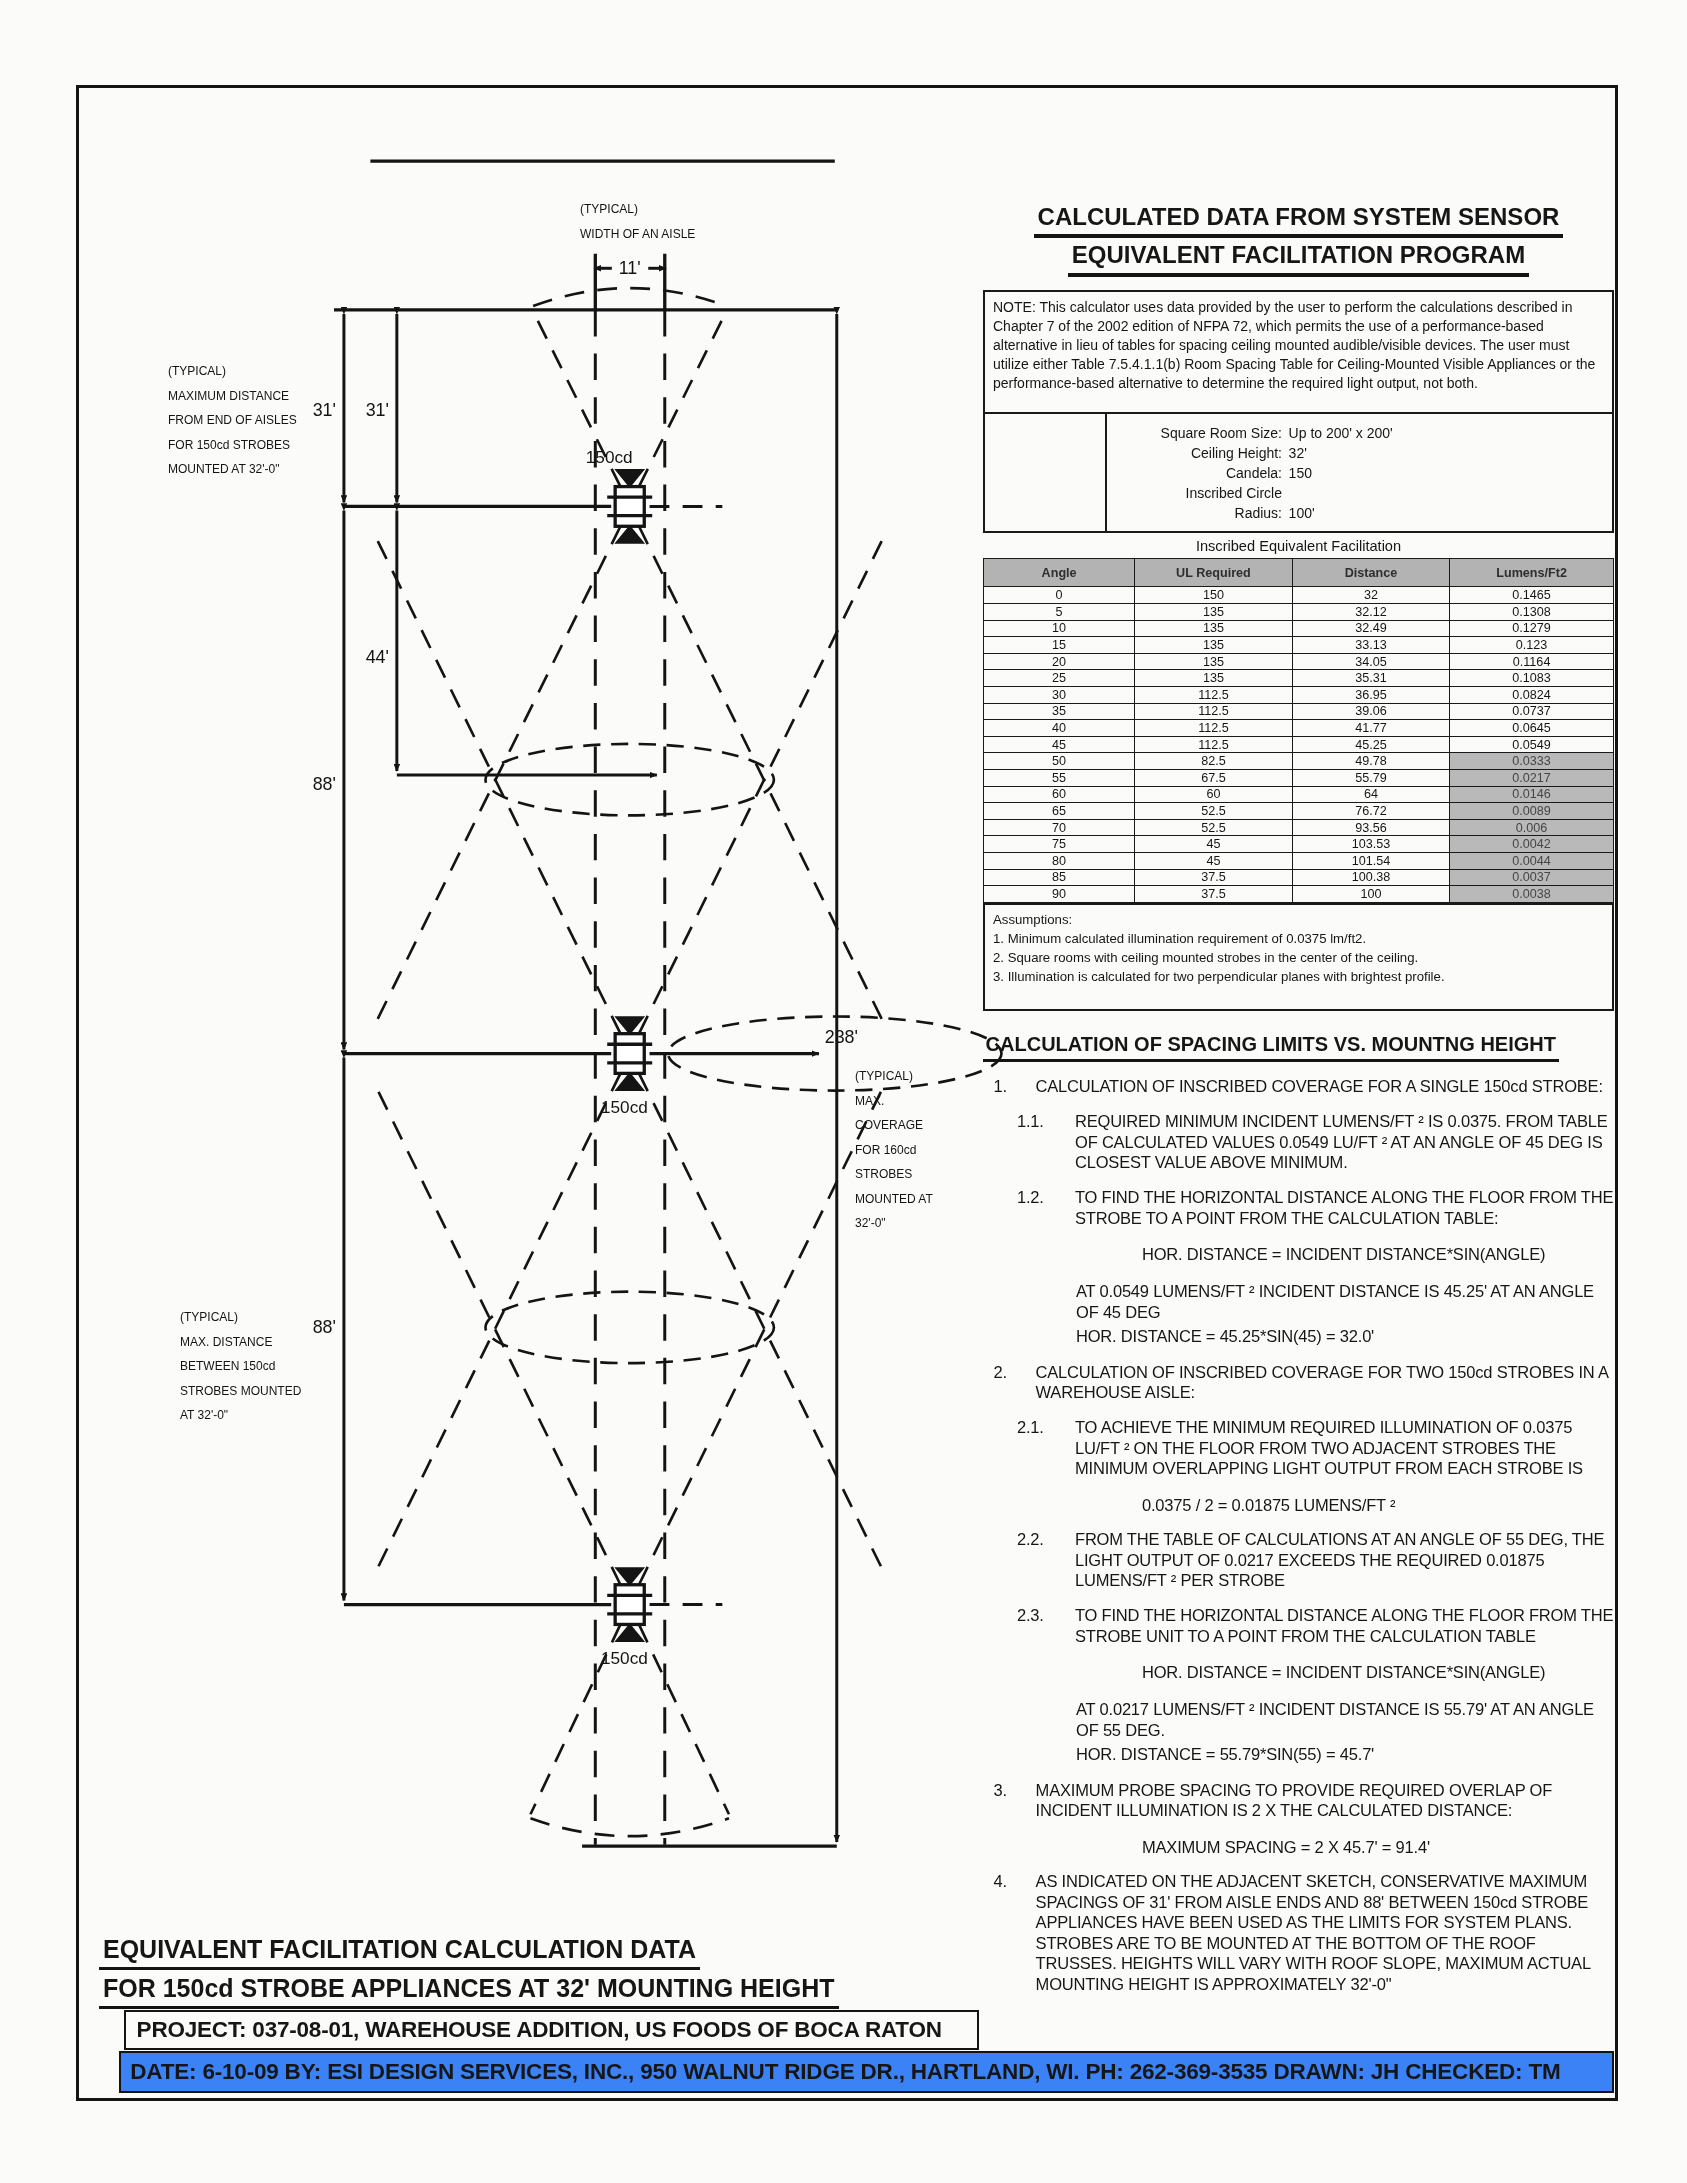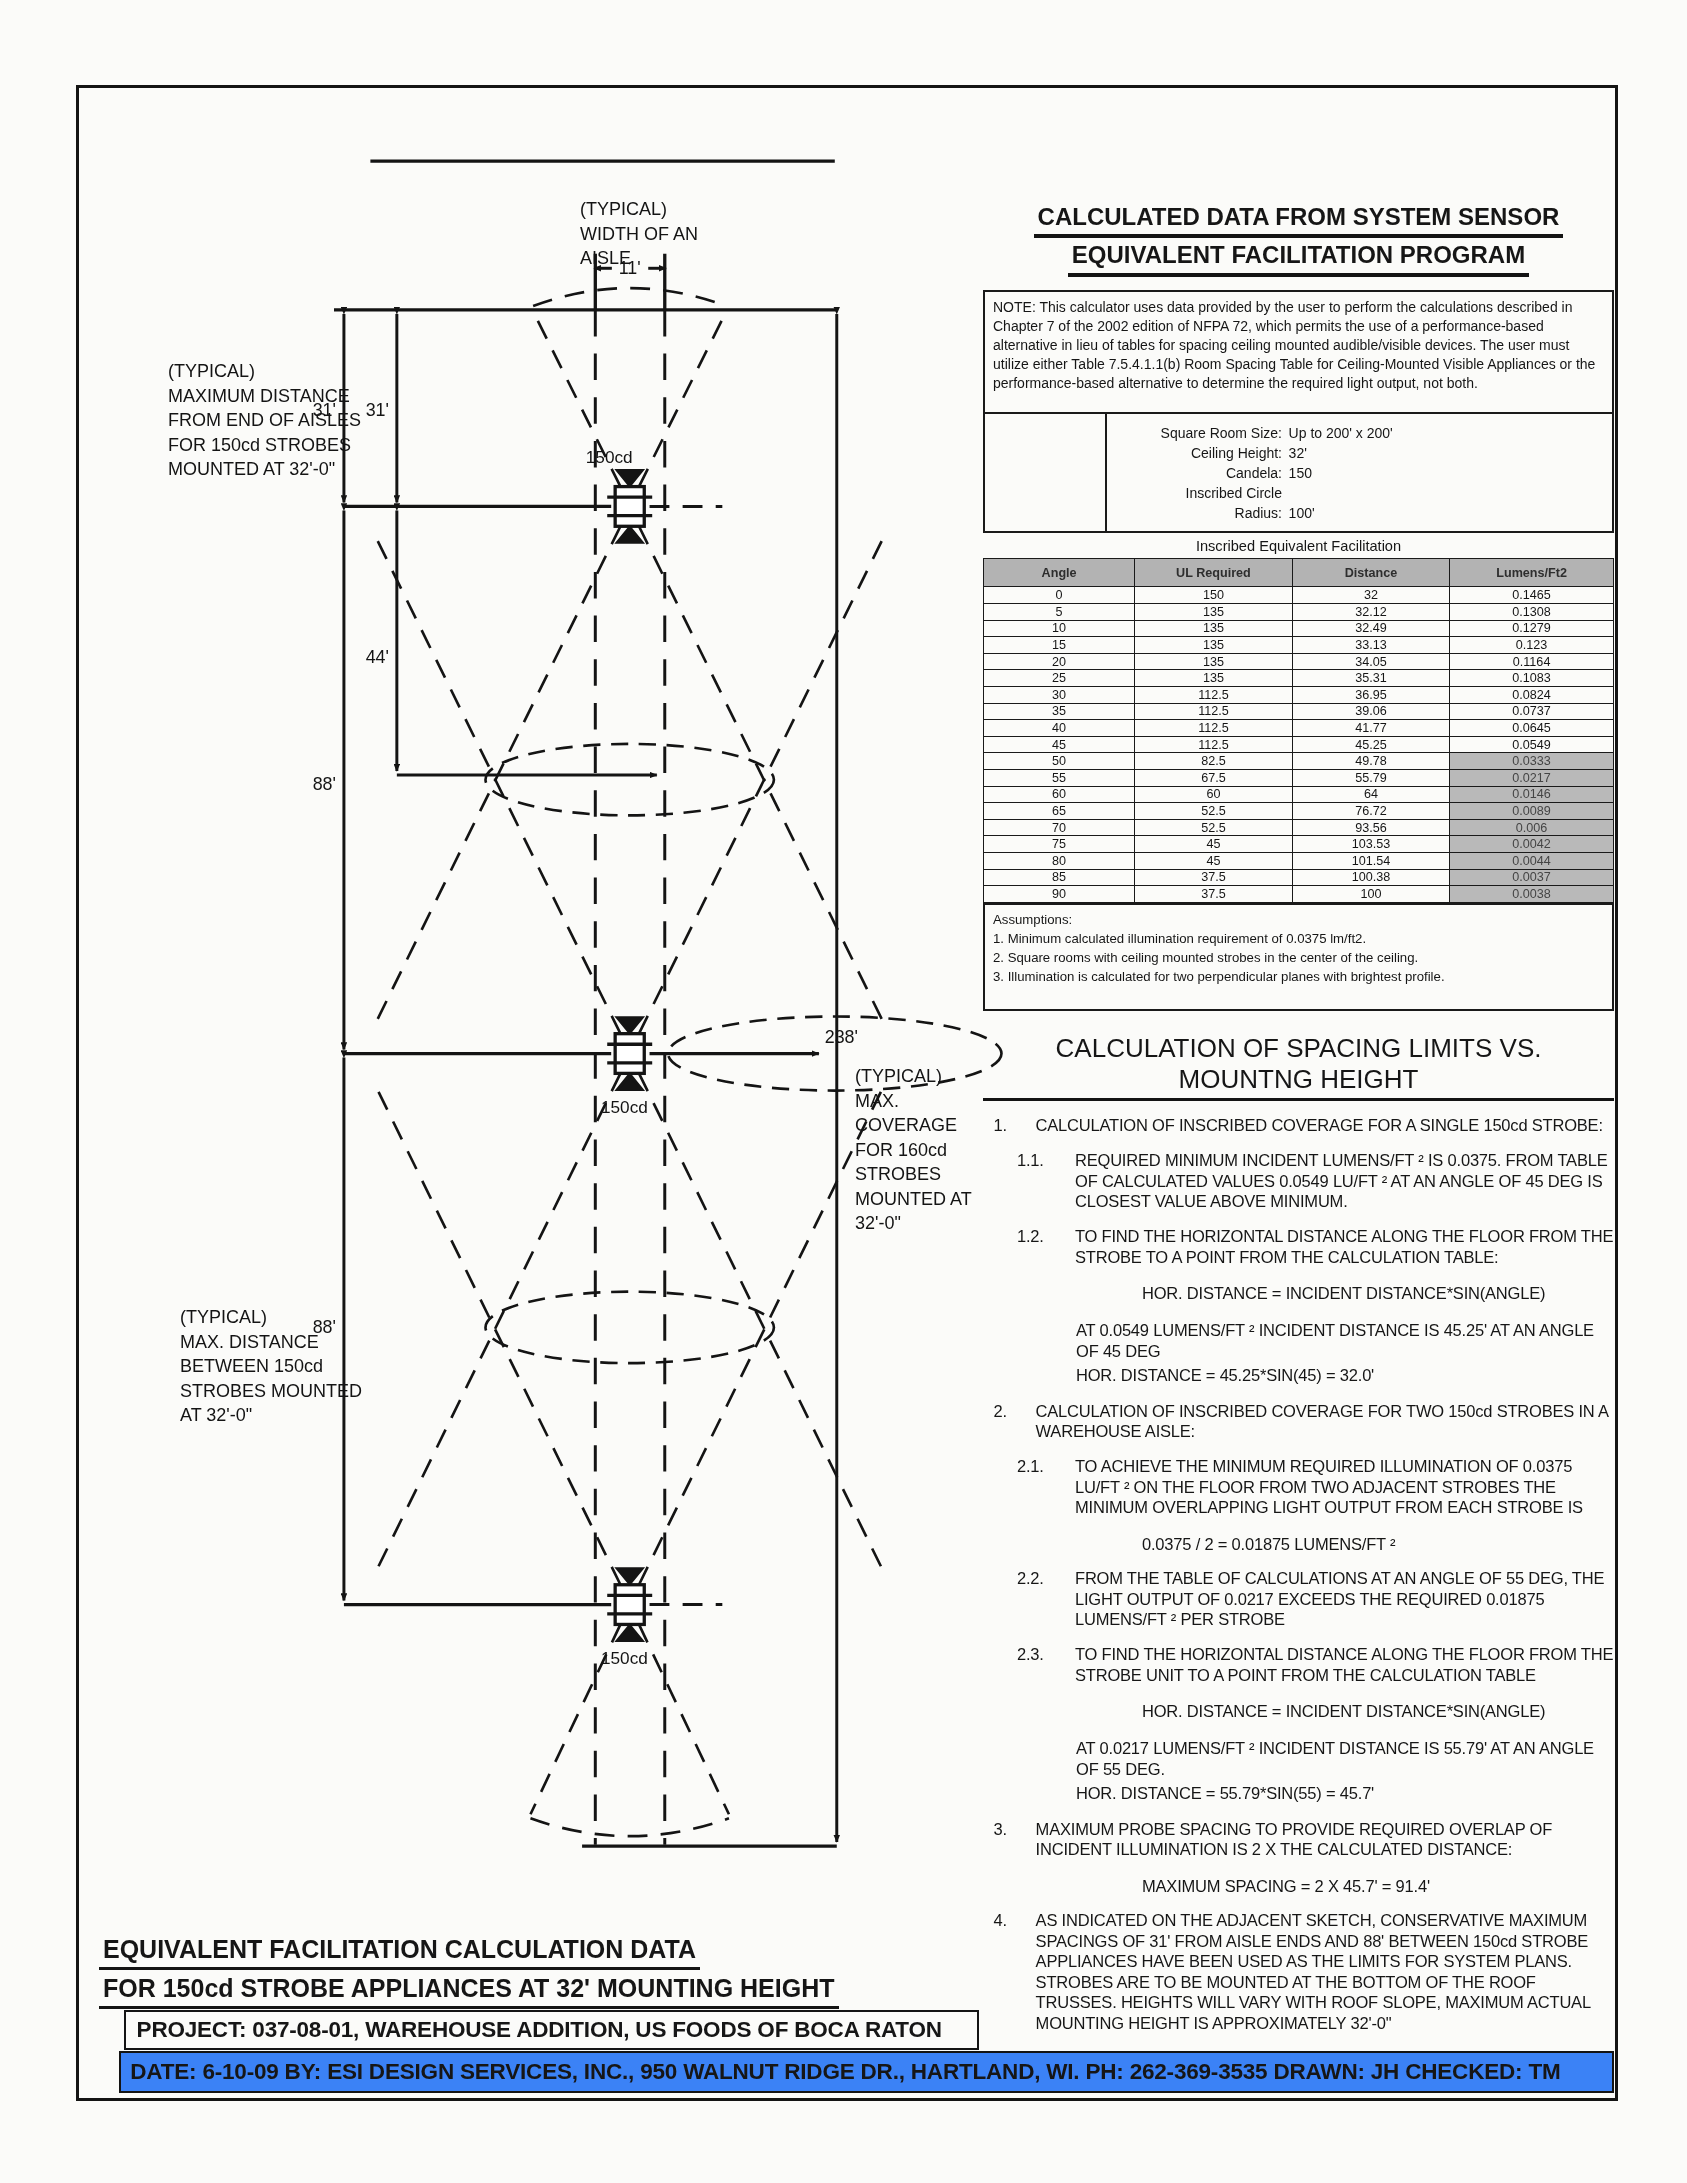--- a/index.html
+++ b/index.html
@@ -3,40 +3,40 @@
 <meta charset="utf-8">
 <style>
   html,body{margin:0;padding:0;background:#e8e8e4;}
   .sheet{
     position:relative;width:1687px;height:2183px;background:#fbfbf9;
     font-family:"Liberation Sans", sans-serif;color:#161616;overflow:hidden;
   }
   .frame{position:absolute;left:76px;top:85px;width:1536px;height:2010px;border:3.3px solid #141414;}
   
   .diagram-svg{position:absolute;left:76px;top:85px;pointer-events:none;}
-  .diag-label{position:absolute;font-size:18px;line-height:24.5px;letter-spacing:0px;color:#141414;}
+  .diag-label{position:absolute;font-size:12px;line-height:24.5px;letter-spacing:0px;color:#141414;}
   .lbl-aisle{left:580px;top:197px;width:172px;}
   .lbl-end{left:168px;top:359px;width:225px;}
   .lbl-coverage{left:855px;top:1064px;width:165px;}
   .lbl-between{left:180px;top:1305px;width:225px;}
   
   .rightcol{position:absolute;left:983px;top:200px;width:631px;}
   .rc-title{ text-align:center;font-weight:bold;font-size:24px;line-height:33px;}
   .rc-title span{border-bottom:4px solid #141414;padding:0 4px 1.3px 4px;display:inline-block;}
   .notebox{border:2px solid #1a1a1a;margin-top:13.2px;padding:6.6px 9.3px 18.5px 8px;font-size:14px;line-height:19px;}
   .paramsbox{border:2px solid #1a1a1a;border-top:none;position:relative;padding:9.3px 6.6px 8px 132px;font-size:14px;line-height:20px;}
   .paramsbox .divider{position:absolute;left:120px;top:0;bottom:0;border-left:2px solid #1a1a1a;}
   .param-row .p-label{display:inline-block;width:165px;text-align:right;margin-right:6.6px;}
   .tbl-title{text-align:center;font-size:14.6px;margin:5.3px 0 4px 0;}
   table.datatable{border-collapse:collapse;width:100%;font-size:12.6px;}
   table.datatable th{background:#b3b3b3;border:1.3px solid #1a1a1a;height:25px;font-size:12.6px;color:#2e2e2e;}
   table.datatable td{border:1.3px solid #1a1a1a;text-align:center;height:15.6px;padding:0;}
   td.shaded{background:#b9b9b9;color:#454545;margin-top:24px;}
   .assumpbox{border:2px solid #1a1a1a;padding:5.3px 8px 22.5px 8px;font-size:13.2px;line-height:19px;margin-top:0;}
-  .calc-heading{text-align:center;font-weight:normal;font-size:26px;margin-top:22.5px;}
+  .calc-heading{font-weight:bold;font-size:20px;margin-top:22.5px;}
   .calc-heading span{border-bottom:3.3px solid #141414;padding:0 2.6px 2.6px 2.6px;display:inline-block;}
   .item{display:flex;margin-top:14.6px;font-size:16.5px;line-height:20.5px;letter-spacing:-0.2px;}
   .item .num{flex:none;}
   .item.lvl1{padding-left:10.6px;} .item.lvl1 .num{width:42px;}
   .item.lvl2{padding-left:34px;} .item.lvl2 .num{width:58px;}
   .formula{margin:17px 0 2.6px 159px;font-size:16.5px;letter-spacing:-0.2px;}
   .resultline{margin:2.6px 0 0 93px;font-size:16.5px;line-height:21px;letter-spacing:-0.2px;}
   .resultline.first{margin-top:17px;}
   
   .detail-title{position:absolute;left:99px;top:1864px;width:946px;text-align:center;font-weight:bold;font-size:38px;}

